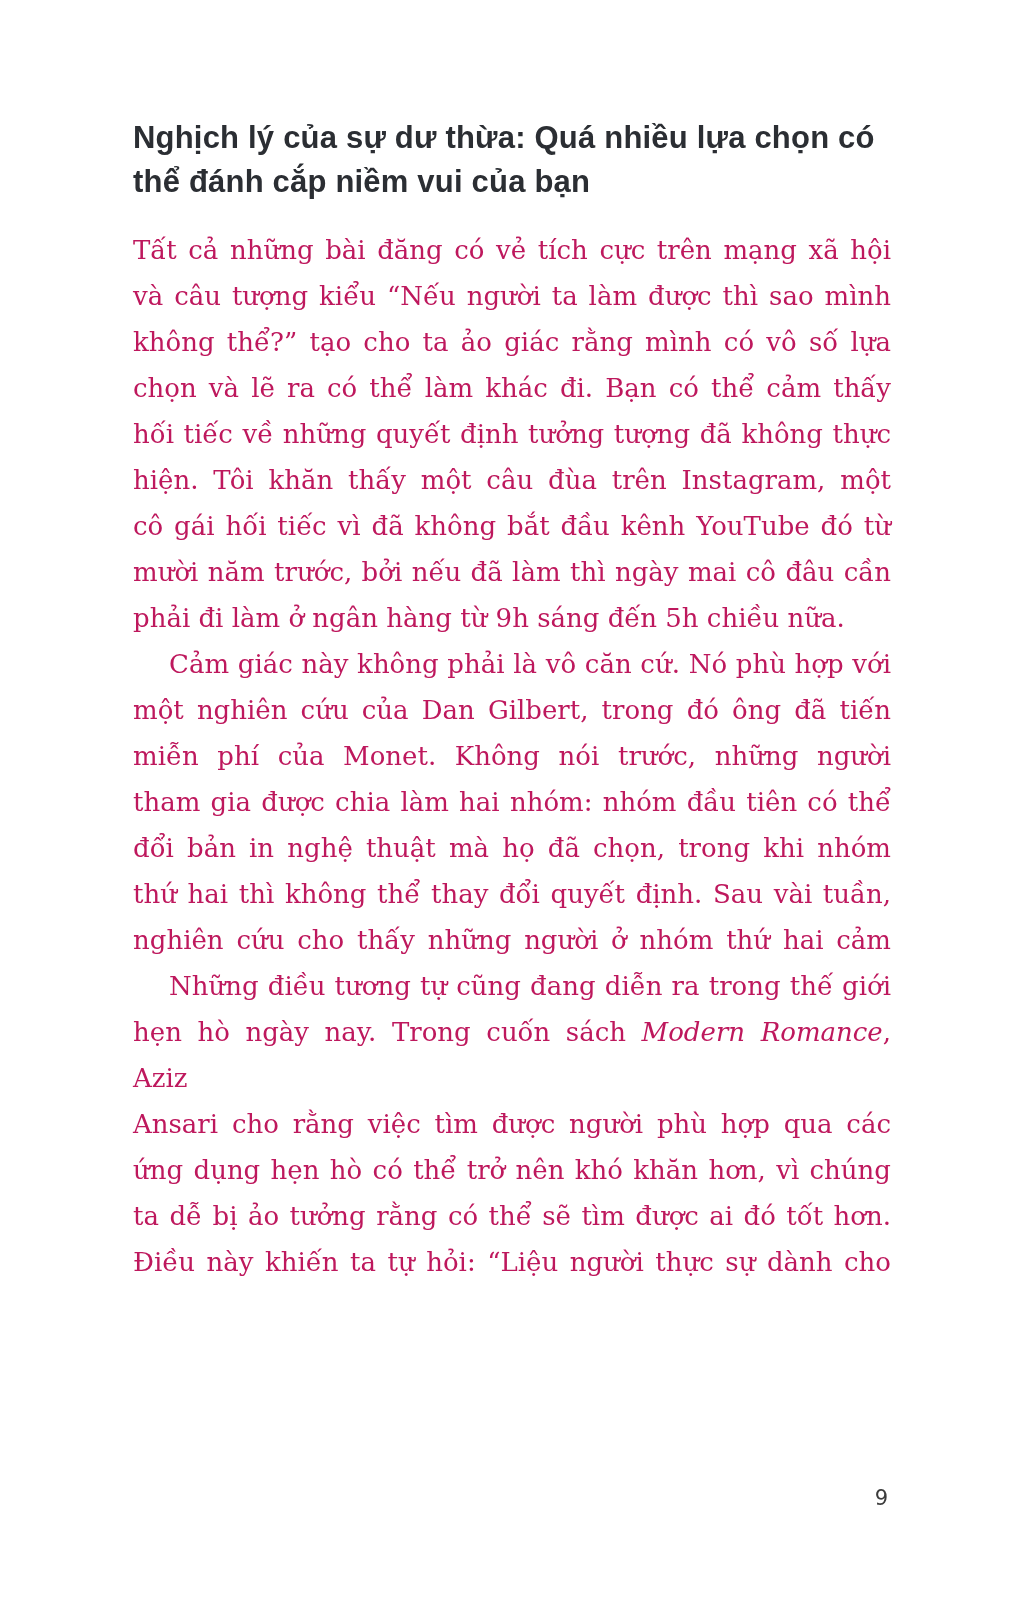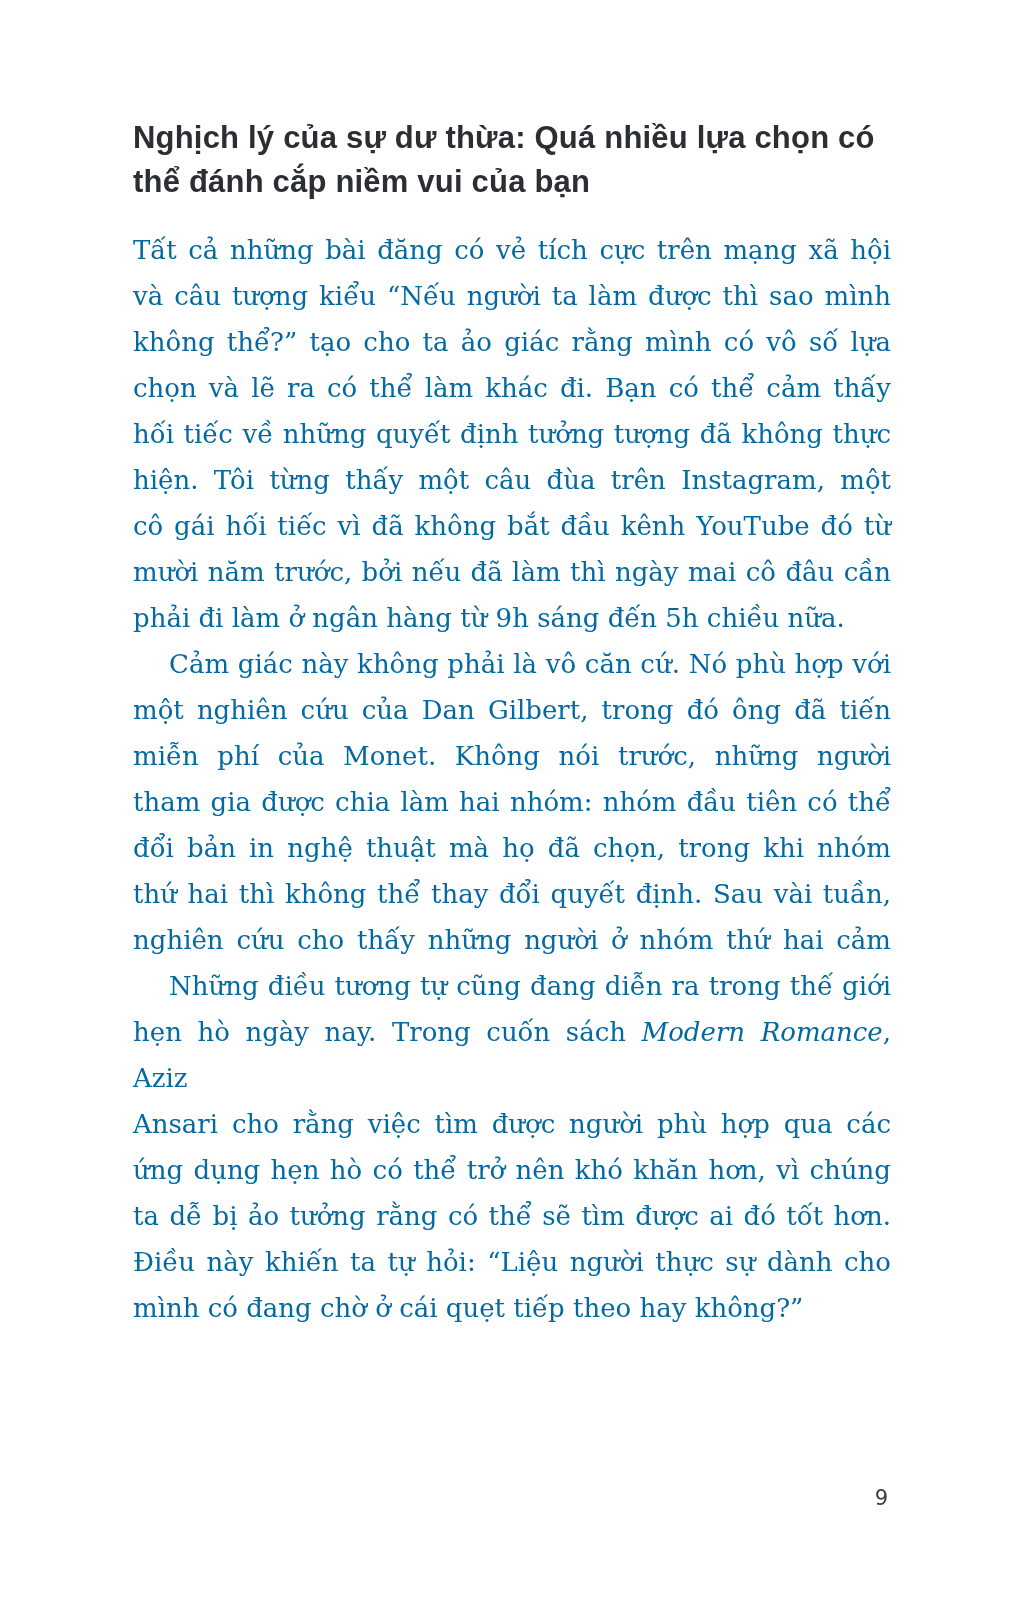--- a/index.html
+++ b/index.html
@@ -57,45 +57,44 @@
   }
 </style>
 </head>
 <body style="background: rgb(255, 255, 255);">
 
 <div class="page">
   <h1 class="heading" id="heading" style="color: rgb(43, 46, 51);">
       <div class="heading-line">Nghịch lý của sự dư thừa: Quá nhiều lựa chọn có</div>
       <div class="heading-line">thể đánh cắp niềm vui của bạn</div>
     </h1>
-  <div class="body-text" id="body" style="color: #0369a1;">
+  <div class="body-text" id="body" style="color: #be185d;">
       <div class="paragraph">
         <div class="line"><span>Tất cả những bài đăng có vẻ tích cực trên mạng xã hội</span></div>
         <div class="line"><span>và câu tượng kiểu “Nếu người ta làm được thì sao mình</span></div>
         <div class="line"><span>không thể?” tạo cho ta ảo giác rằng mình có vô số lựa</span></div>
         <div class="line"><span>chọn và lẽ ra có thể làm khác đi. Bạn có thể cảm thấy</span></div>
         <div class="line"><span>hối tiếc về những quyết định tưởng tượng đã không thực</span></div>
-        <div class="line"><span>hiện. Tôi từng thấy một câu đùa trên Instagram, một</span></div>
+        <div class="line"><span>hiện. Tôi khăn thấy một câu đùa trên Instagram, một</span></div>
         <div class="line"><span>cô gái hối tiếc vì đã không bắt đầu kênh YouTube đó từ</span></div>
         <div class="line"><span>mười năm trước, bởi nếu đã làm thì ngày mai cô đâu cần</span></div>
         <div class="line last"><span>phải đi làm ở ngân hàng từ 9h sáng đến 5h chiều nữa.</span></div>
       </div>
       <div class="paragraph">
         <div class="line indent"><span>Cảm giác này không phải là vô căn cứ. Nó phù hợp với</span></div>
         <div class="line"><span>một nghiên cứu của Dan Gilbert, trong đó ông đã tiến</span></div>
         <div class="line"><span>miễn phí của Monet. Không nói trước, những người</span></div>
         <div class="line"><span>tham gia được chia làm hai nhóm: nhóm đầu tiên có thể</span></div>
         <div class="line"><span>đổi bản in nghệ thuật mà họ đã chọn, trong khi nhóm</span></div>
         <div class="line"><span>thứ hai thì không thể thay đổi quyết định. Sau vài tuần,</span></div>
         <div class="line"><span>nghiên cứu cho thấy những người ở nhóm thứ hai cảm</span></div>
       </div>
       <div class="paragraph">
         <div class="line indent"><span>Những điều tương tự cũng đang diễn ra trong thế giới</span></div>
         <div class="line"><span>hẹn hò ngày nay. Trong cuốn sách </span><span class="seg-italic">Modern Romance</span><span>, Aziz</span></div>
         <div class="line"><span>Ansari cho rằng việc tìm được người phù hợp qua các</span></div>
         <div class="line"><span>ứng dụng hẹn hò có thể trở nên khó khăn hơn, vì chúng</span></div>
         <div class="line"><span>ta dễ bị ảo tưởng rằng có thể sẽ tìm được ai đó tốt hơn.</span></div>
         <div class="line"><span>Điều này khiến ta tự hỏi: “Liệu người thực sự dành cho</span></div>
-        <div class="line last"><span>mình có đang chờ ở cái quẹt tiếp theo hay không?”</span></div>
       </div>
     </div>
   <div class="page-number">9</div>
 </div>
 
 </body></html>

